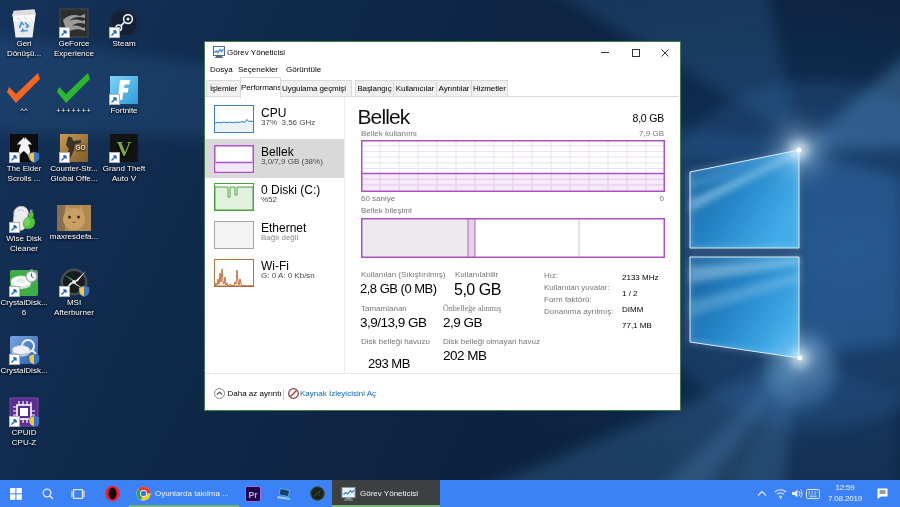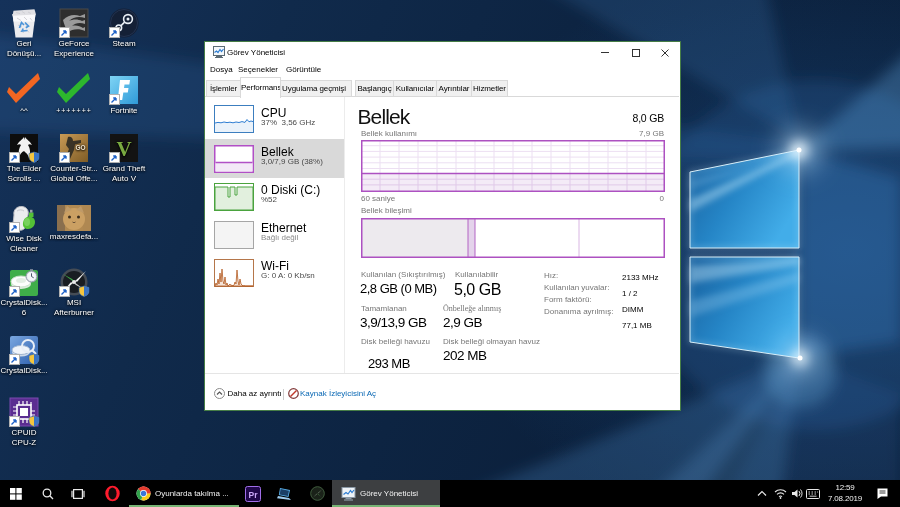--- a/index.html
+++ b/index.html
@@ -19,21 +19,21 @@
 #tm{left:204px;top:41px;width:475px;height:368px;background:#fff;border:1px solid #467d46;font-size:8px;color:#000;}
 #tm .t{position:absolute;white-space:nowrap;}
 .gray{color:#767676;}
 
 .tab{position:absolute;top:38px;height:15px;background:#f0f0f0;border:1px solid #d9d9d9;border-bottom:none;line-height:16px;text-align:center;font-size:8px;letter-spacing:-0.1px;white-space:nowrap;overflow:hidden;}
 .tabactive{top:35px;height:20px;background:#fff;line-height:20px;z-index:3;}
 
 .sbt{font-size:12px;}
 .sbs{font-size:8px;color:#4a4a4a;}
 
-#bar{left:0;top:480px;width:900px;height:27px;background:#000000;color:#fff;font-size:8px;}
+#bar{left:0;top:480px;width:900px;height:27px;background:#3b82f6;color:#fff;font-size:8px;}
 .greenline{position:absolute;bottom:0;left:0;right:0;height:2px;background:#76b474;}
 </style>
 </head>
 <body>
 <div id="wall" class="abs"></div>
 <svg id="beams" class="abs" width="900" height="480" viewBox="0 0 900 480">
   <defs>
     <linearGradient id="paneg" x1="0" y1="0" x2="1" y2="0.55">
       <stop offset="0" stop-color="#185f9d"></stop>
         <stop offset="0.5" stop-color="#2585c6"></stop>

